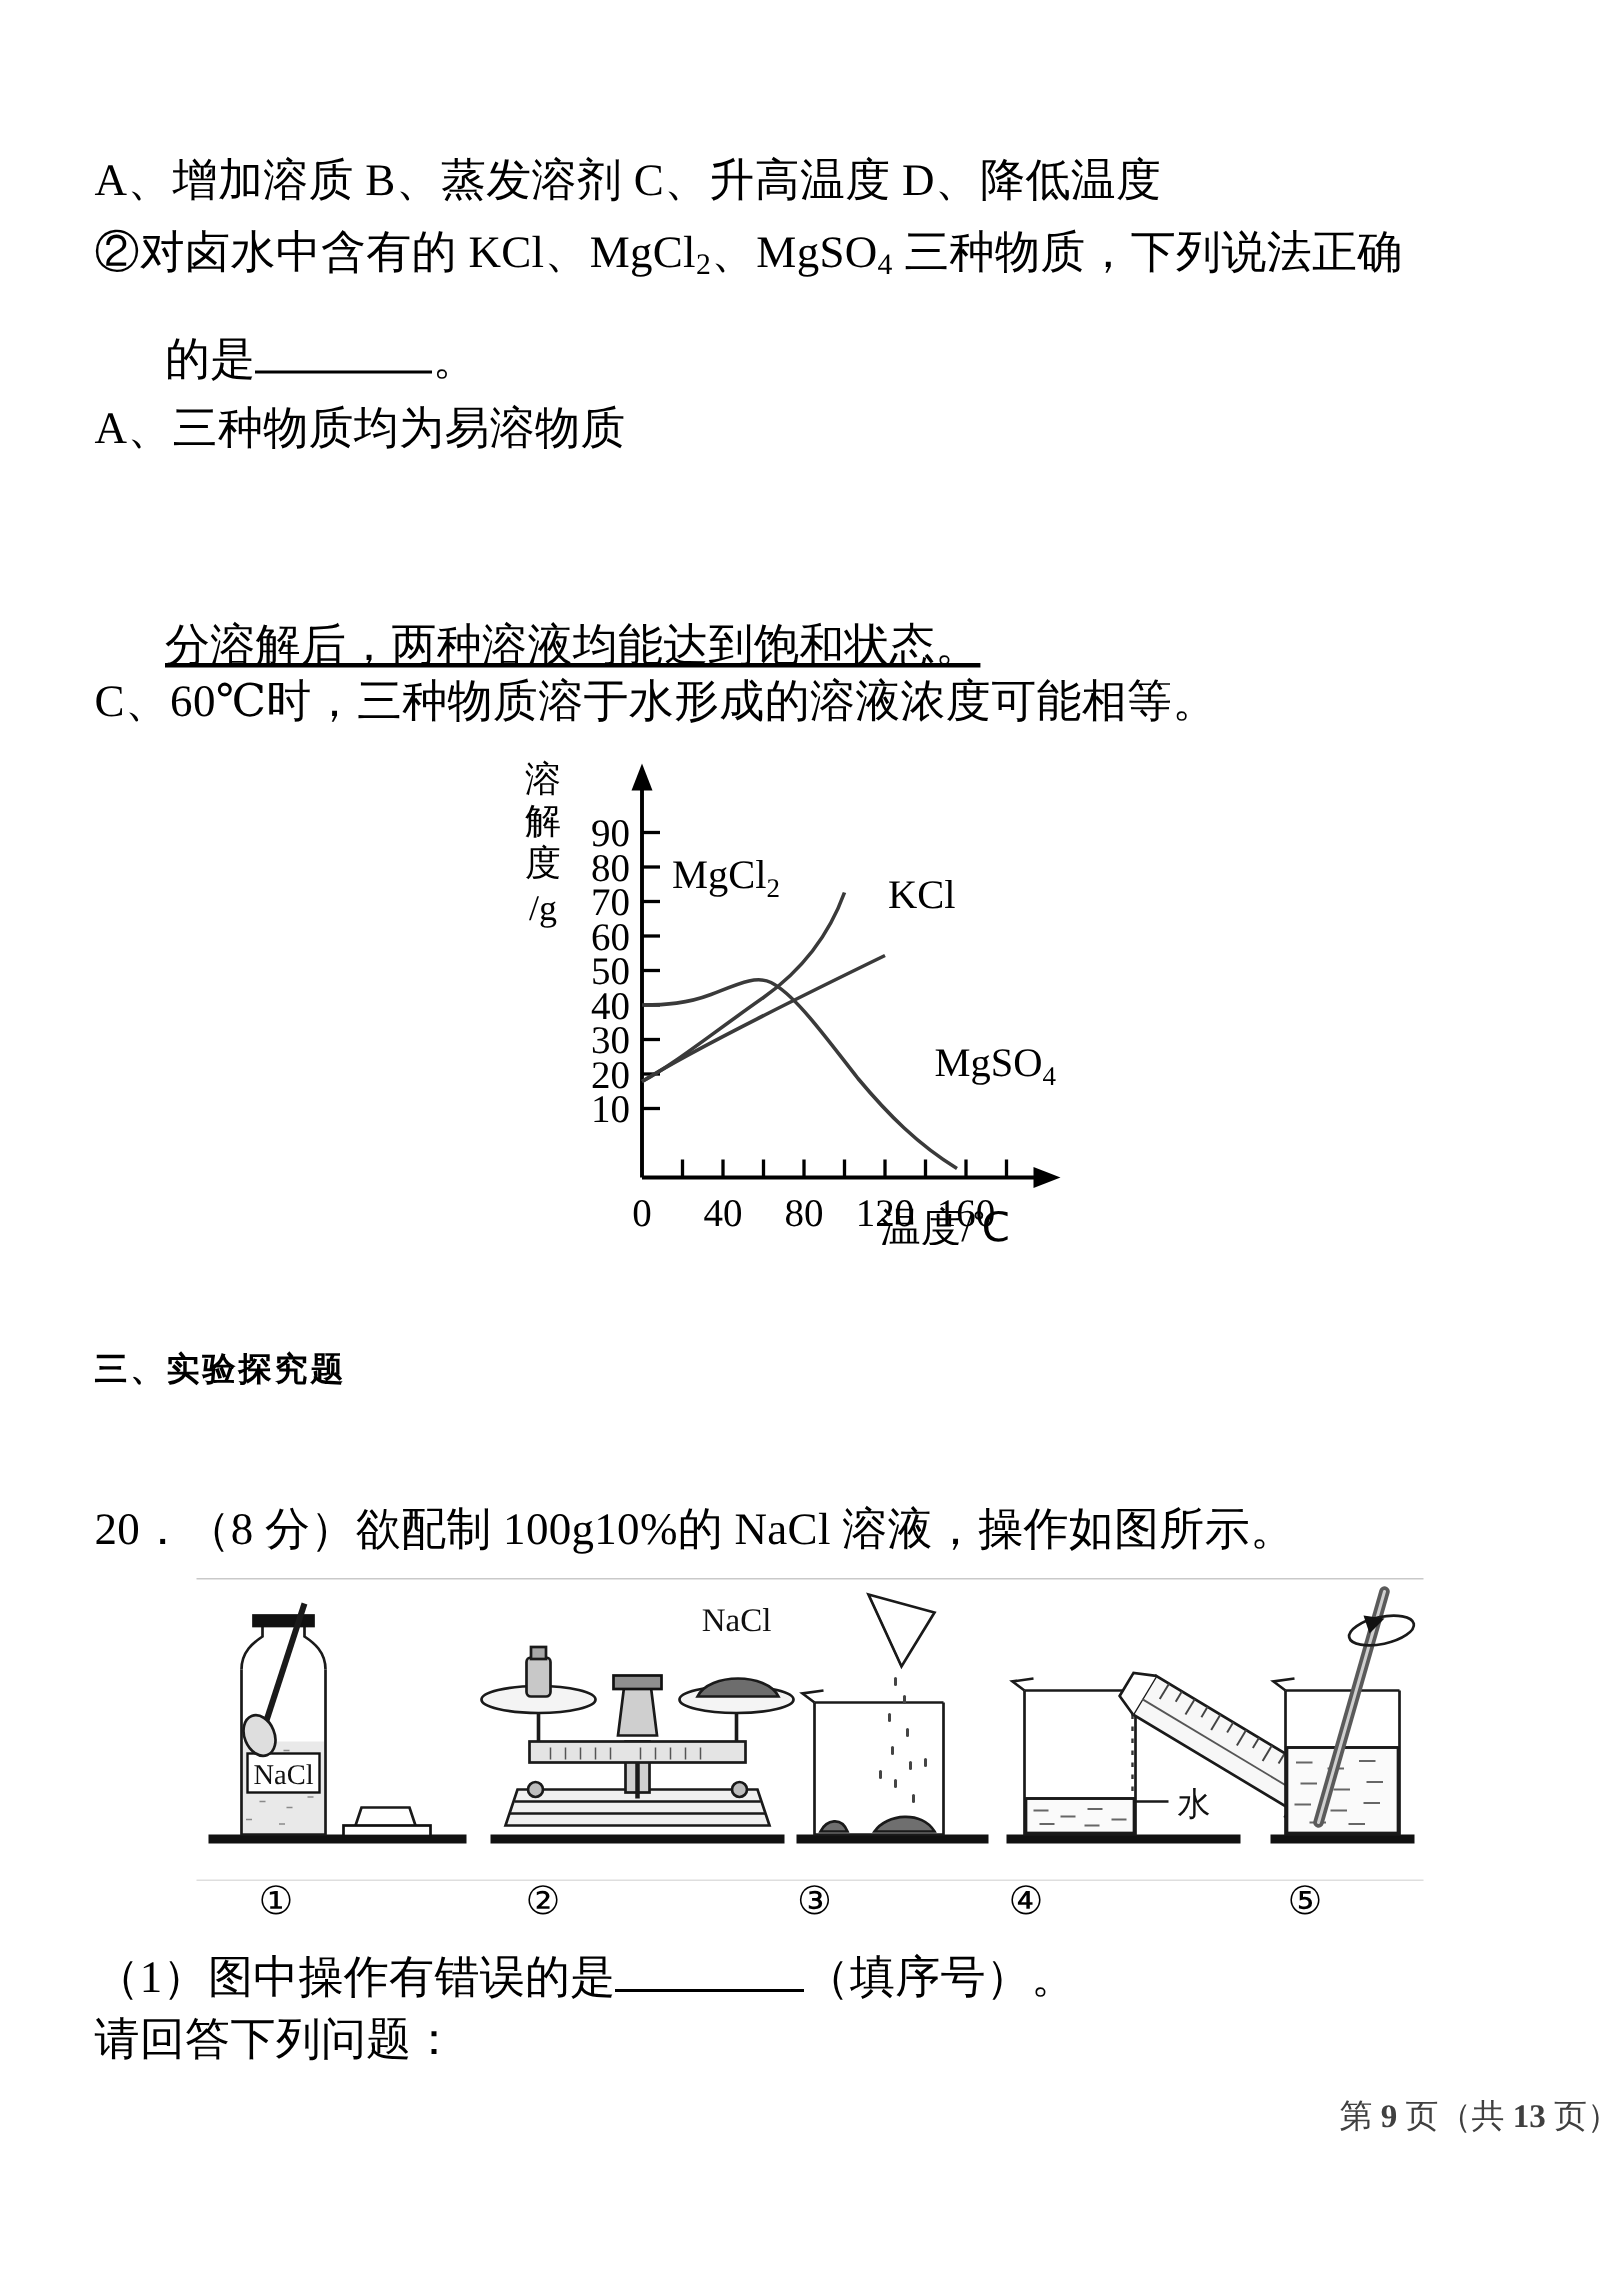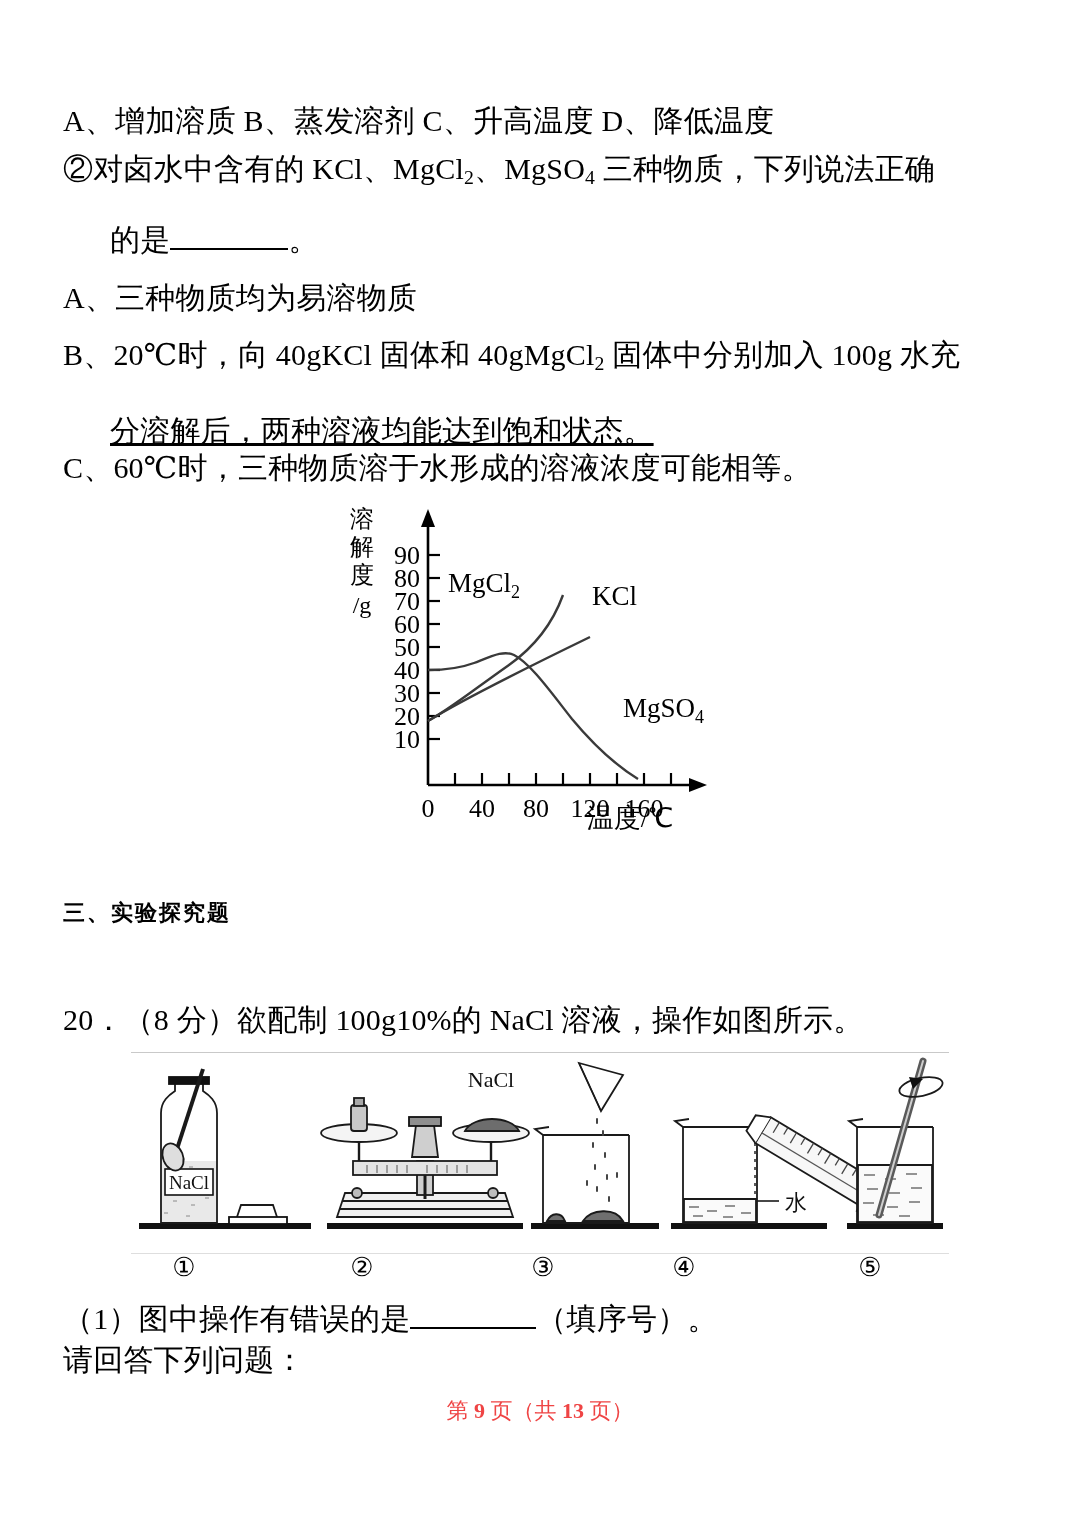--- a/index.html
+++ b/index.html
@@ -92,41 +92,40 @@
     width: 60px;
     margin-left: -30px;
   }
 
   
   .footer {
     position: absolute;
     left: 0;
     top: 1396px;
     width: 1080px;
-    text-align: center;
+    text-align: right;
     font-size: 22px;
-    color: #ef4444;
+    color: #404040;
     white-space: nowrap;
   }
   .footer b { font-weight: bold; }
 </style>
 </head>
 <body>
 
 <div class="page">
 
   <div class="line cjk" style="left:63px; top:101px;">A、增加溶质  B、蒸发溶剂  C、升高温度  D、降低温度</div>
 
   <div class="line cjk" style="left:63px; top:149px;"><span>②对卤水中含有的 KCl、MgCl</span><sub>2</sub><span>、MgSO</span><sub>4</sub><span> 三种物质，下列说法正确</span></div>
 
   <div class="line cjk" style="left:110px; top:220px;"><span>的是</span><span class="blank blank-120"></span><span>。</span></div>
 
-  <div class="line cjk" style="left:63px; top:278px;">A、三种物质均为易溶物质</div>
-
-  <div class="line cjk" style="left:63px; top:335px;"><span>B、20℃时，向 40gKCl 固体和 40gMgCl</span><sub>2</sub><span> 固体中分别加入 100g 水充</span></div>
+  <div class="line cjk" style="left:63px; top:266px;">A、三种物质均为易溶物质</div>
+
 
   <div class="line cjk" style="left:110px; top:411px;text-decoration:underline;">分溶解后，两种溶液均能达到饱和状态。</div>
 
   <div class="line cjk" style="left:63px; top:448px;">C、60℃时，三种物质溶于水形成的溶液浓度可能相等。</div>
 
   <div class="chart-wrap">
     <svg width="400" height="335" viewBox="0 0 400 335" xmlns="http://www.w3.org/2000/svg">
 
       <text x="22" y="32" font-family="Liberation Serif, serif" font-size="24" text-anchor="middle">溶</text>
       <text x="22" y="60" font-family="Liberation Serif, serif" font-size="24" text-anchor="middle">解</text>

